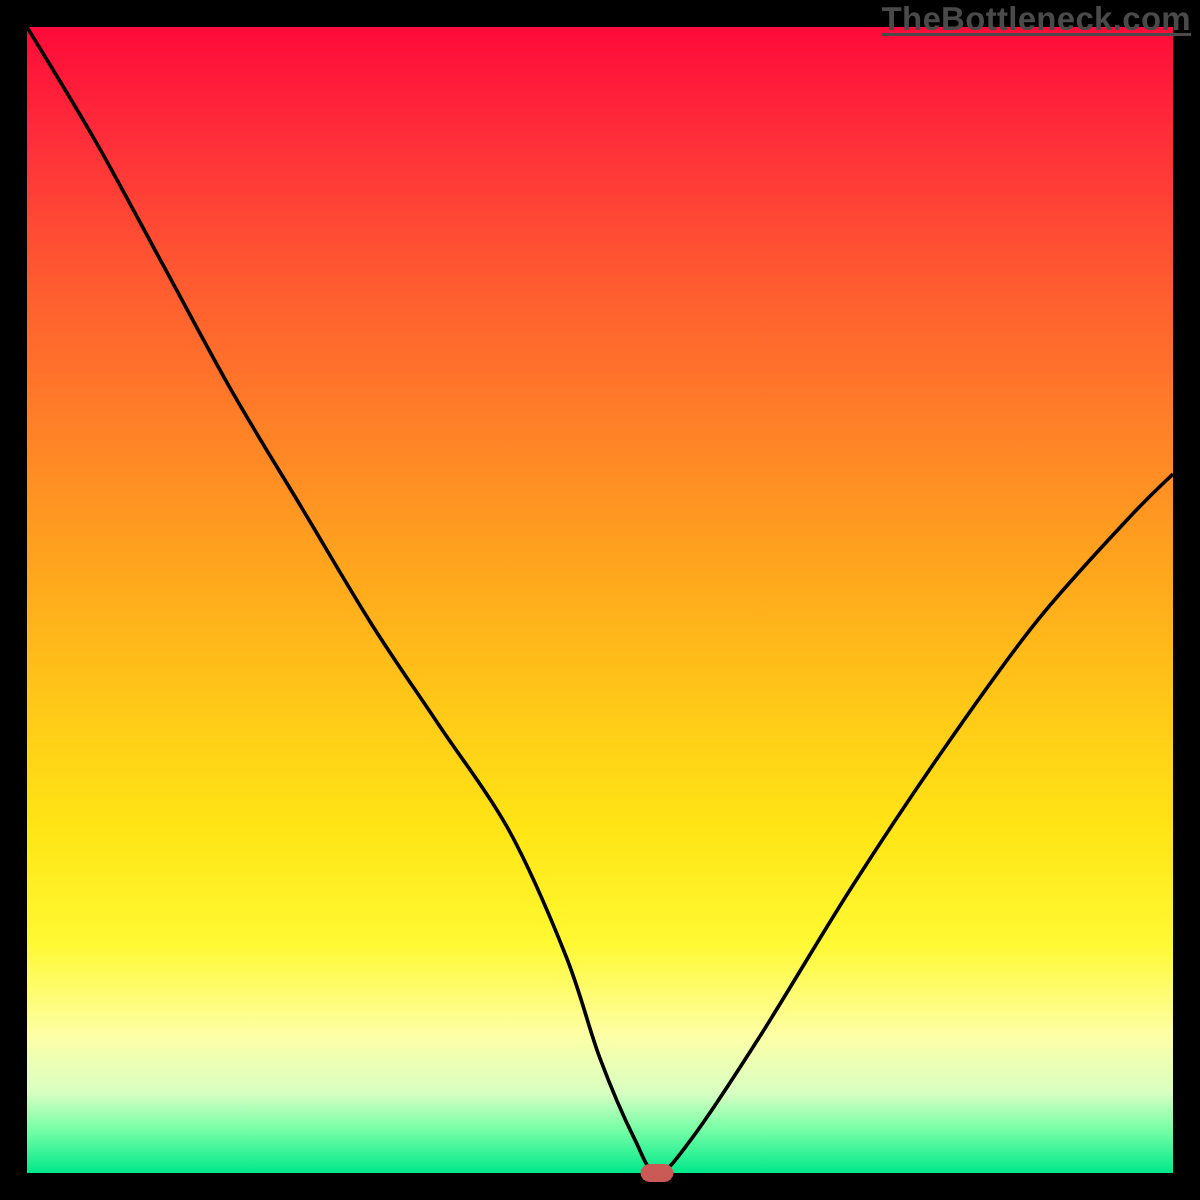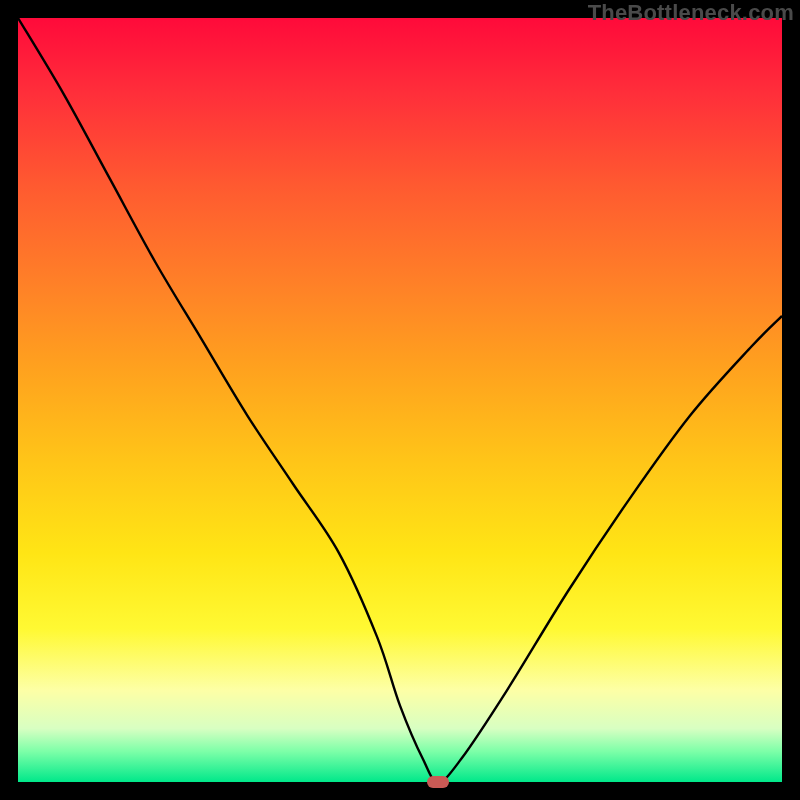--- a/index.html
+++ b/index.html
@@ -46,20 +46,21 @@
     height: 764px;
   }
   .watermark {
     position: absolute;
     top: 0px;
     right: 6px;
     color: #4a4a4a;
     font-size: 22px;
     font-weight: 600;
     letter-spacing: 0.2px;
+    text-decoration: underline;
   }
   .marker {
     position: absolute;
     width: 22px;
     height: 12px;
     border-radius: 6px;
     background: #c95a55;
     transform: translate(-50%, -50%);
   }
 </style>

